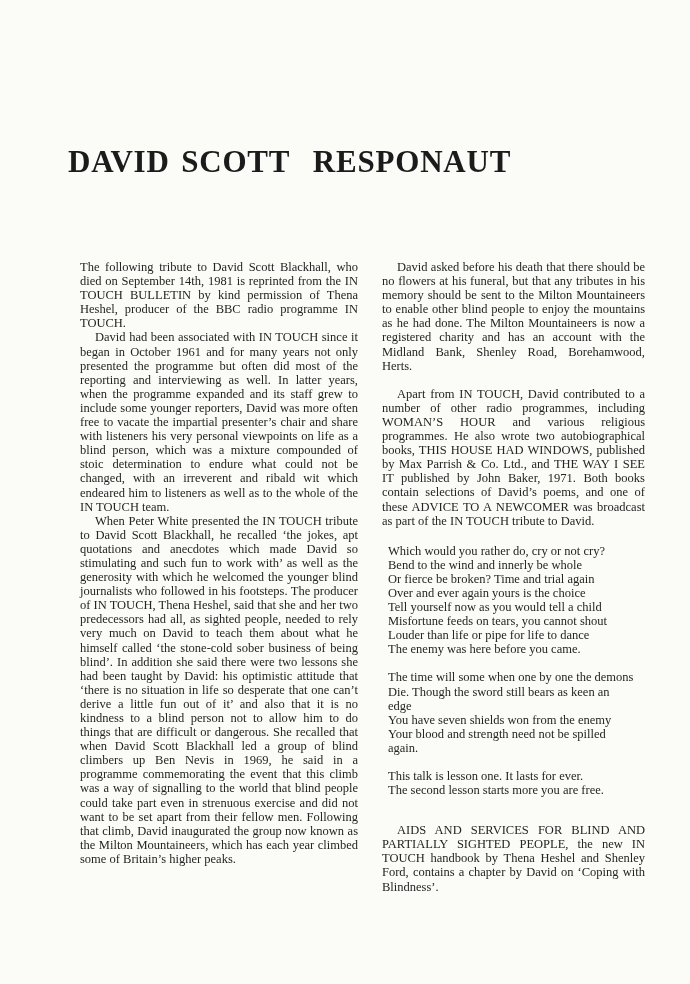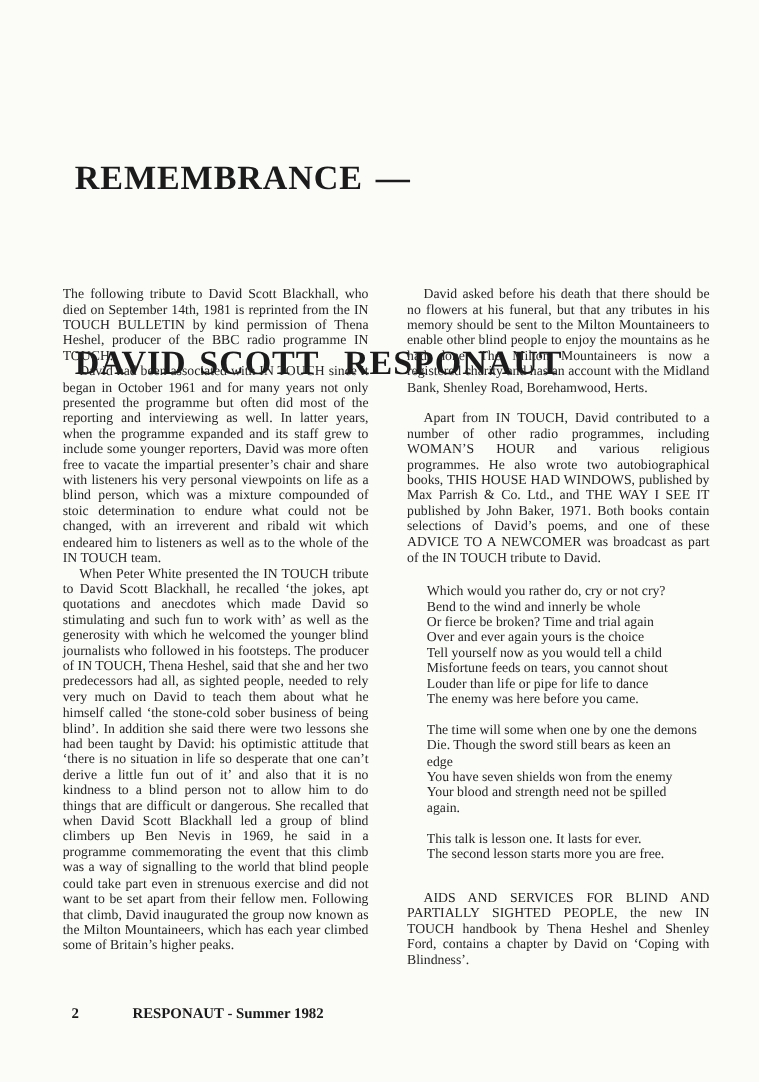--- a/index.html
+++ b/index.html
@@ -27,25 +27,25 @@
   }
   .title .title-line { display: block; }
   .col {
     position: absolute;
     top: 260px;
     font-size: 12.5px;
     line-height: 14.1px;
     text-align: justify;
     color: #242424;
   }
-  .col-left  { left: 57px;  width: 278px; }
+  .col-left  { left: 80px;  width: 278px; }
   .col-right { left: 366px; width: 279px; }
   p.para { margin: 0; text-indent: 15px; }
   p.para.first { text-indent: 0; }
-  .col-right p.para { margin: 0 0 14px 4px; }
+  .col-right p.para { margin: 0 0 14px 16px; }
   .poem {
     margin: 16px 0 14px 22px;
     text-align: left;
   }
   .stanza {
     white-space: pre-line;
     margin: 3px 0 14px 0;
   }
   p.para.closing { margin-top: 26px; }
   .footer {
@@ -57,21 +57,20 @@
     color: #1b1b1b;
   }
   .footer .pagenum { display: inline-block; width: 52px; }
 </style>
 </head>
 <body>
 
 <div class="page">
 
   <h1 class="title">
-    <span class="title-line">REMEMBRANCE —</span>
     <span class="title-line">DAVID SCOTT  RESPONAUT</span>
   </h1>
 
   <div class="col col-left">
     <p class="para first">The following tribute to David Scott Blackhall, who died on September 14th, 1981 is reprinted from the IN TOUCH BULLETIN by kind permission of Thena Heshel, producer of the BBC radio programme IN TOUCH.</p>
     <p class="para">David had been associated with IN TOUCH since it began in October 1961 and for many years not only presented the programme but often did most of the reporting and interviewing as well. In latter years, when the programme expanded and its staff grew to include some younger reporters, David was more often free to vacate the impartial presenter’s chair and share with listeners his very personal viewpoints on life as a blind person, which was a mixture compounded of stoic determination to endure what could not be changed, with an irreverent and ribald wit which endeared him to listeners as well as to the whole of the IN TOUCH team.</p>
     <p class="para">When Peter White presented the IN TOUCH tribute to David Scott Blackhall, he recalled ‘the jokes, apt quotations and anecdotes which made David so stimulating and such fun to work with’ as well as the generosity with which he welcomed the younger blind journalists who followed in his footsteps. The producer of IN TOUCH, Thena Heshel, said that she and her two predecessors had all, as sighted people, needed to rely very much on David to teach them about what he himself called ‘the stone-cold sober business of being blind’. In addition she said there were two lessons she had been taught by David: his optimistic attitude that ‘there is no situation in life so desperate that one can’t derive a little fun out of it’ and also that it is no kindness to a blind person not to allow him to do things that are difficult or dangerous. She recalled that when David Scott Blackhall led a group of blind climbers up Ben Nevis in 1969, he said in a programme commemorating the event that this climb was a way of signalling to the world that blind people could take part even in strenuous exercise and did not want to be set apart from their fellow men. Following that climb, David inaugurated the group now known as the Milton Mountaineers, which has each year climbed some of Britain’s higher peaks.</p>
   </div>
 
   <div class="col col-right">
@@ -93,18 +92,14 @@
 You have seven shields won from the enemy
 Your blood and strength need not be spilled
 again.</div>
       <div class="stanza">This talk is lesson one. It lasts for ever.
 The second lesson starts more you are free.</div>
     </div>
 
     <p class="para closing">AIDS AND SERVICES FOR BLIND AND PARTIALLY SIGHTED PEOPLE, the new IN TOUCH handbook by Thena Heshel and Shenley Ford, contains a chapter by David on ‘Coping with Blindness’.</p>
   </div>
 
-  <div class="footer">
-    <span class="pagenum">2</span>
-    <span class="pub">RESPONAUT - Summer 1982</span>
-  </div>
 
 </div>
 
 </body></html>

